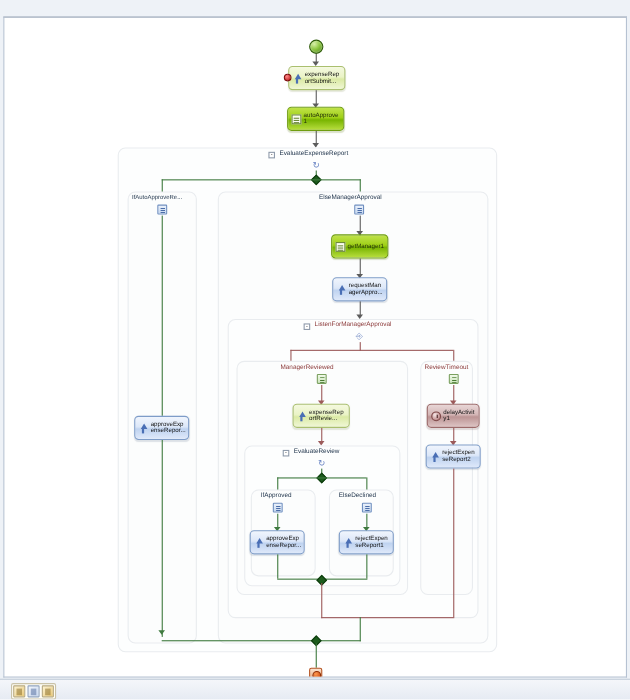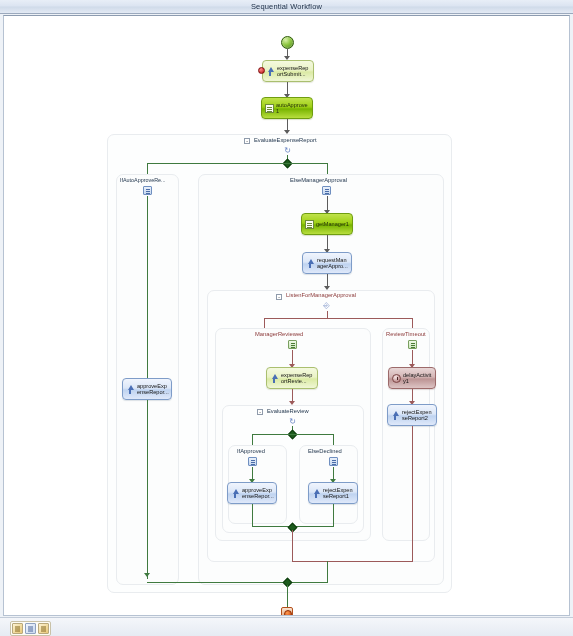--- a/index.html
+++ b/index.html
@@ -242,23 +242,20 @@
     width: 7px; height: 7px; border-radius: 50%;
     background: radial-gradient(circle at 35% 30%, #ff8a8a, #b71111);
     border: 1px solid #7d0c0c;
   }
 </style>
 </head>
 <body>
 
 <div id="app">
 
-  <div id="titlebar">
-    <span class="t">Sequential Workflow</span>
-  </div>
 
   <div id="canvas">
 
     <div class="start" style="left:277px; top:20px;"></div>
     <div class="vl" style="left:283px; top:33px; height:9px;"></div>
     <div class="arw" style="left:280px; top:40px;"></div>
 
     <div class="node pale" style="left:258px; top:44px;">
       <span class="nicon ic-bolt"></span>
       <span class="lbl">expenseReportSubmit...</span>

